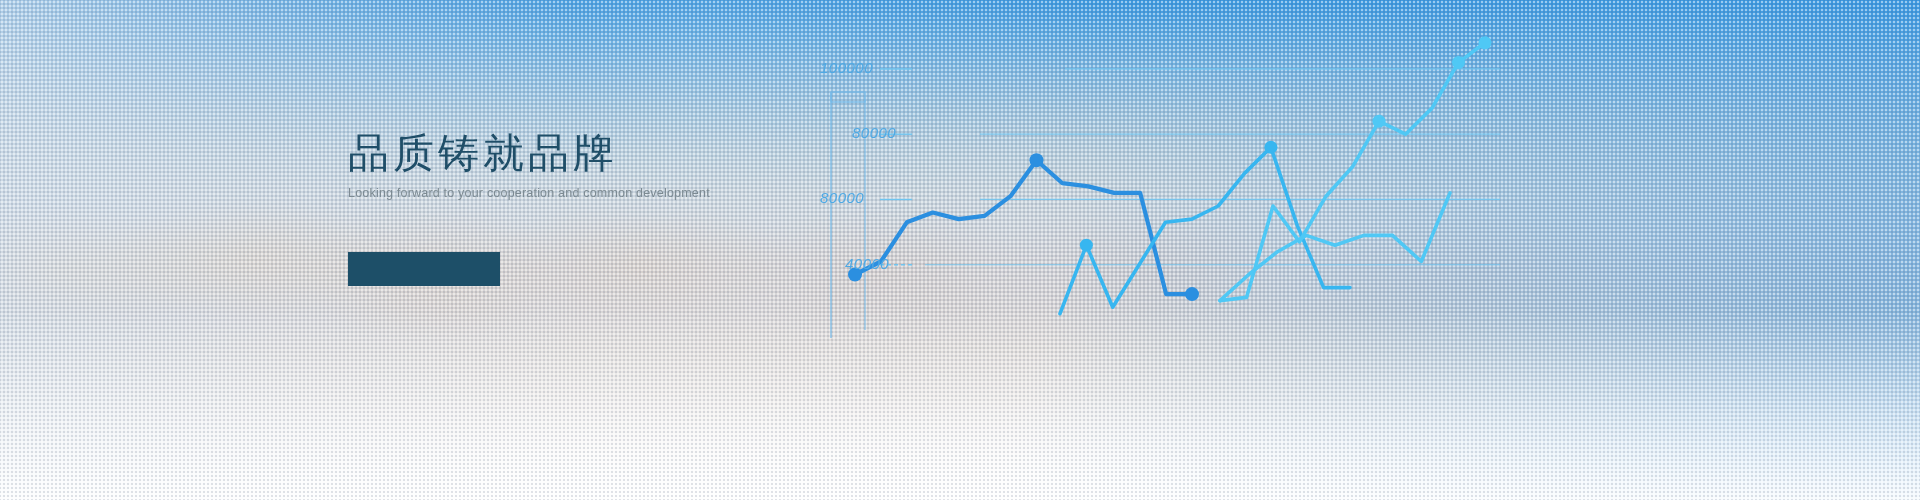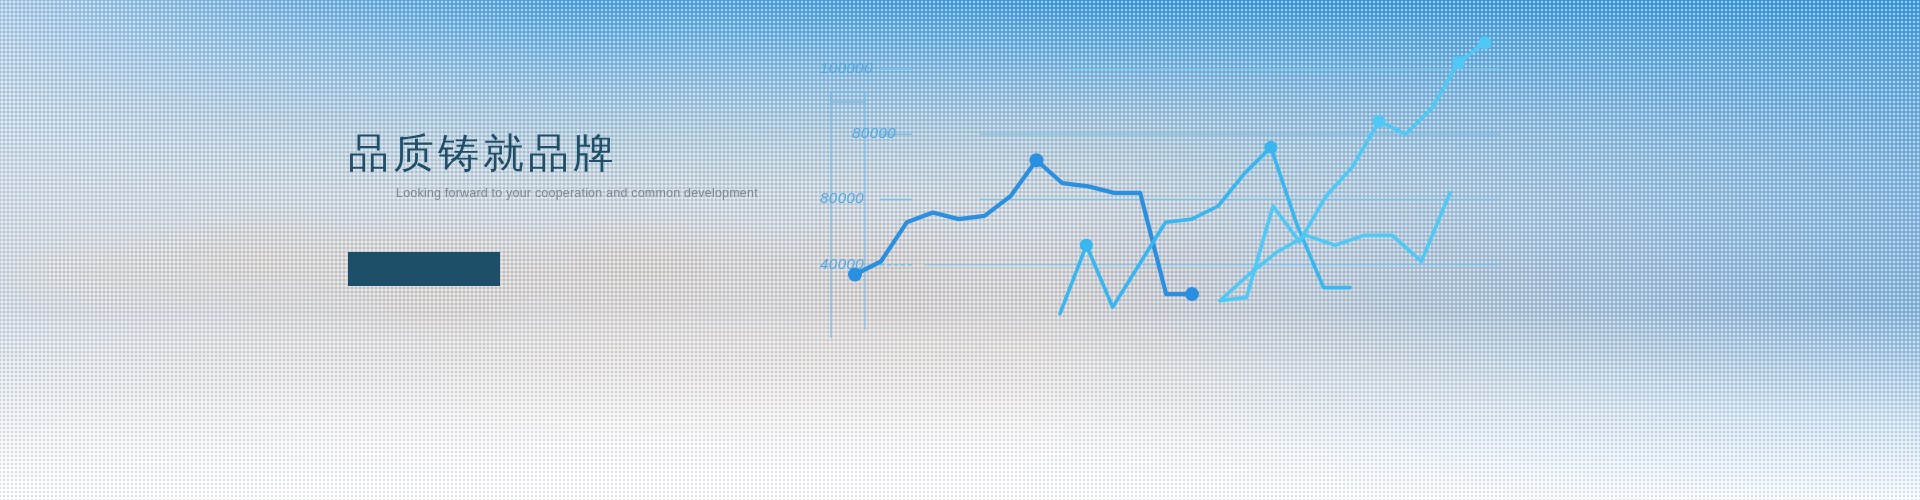--- a/index.html
+++ b/index.html
@@ -105,21 +105,20 @@
     color:#59707f;
     white-space:nowrap;
     font-weight:400;
   }
   .engline {
     margin-top:7px;
     font-size:12.5px;
     letter-spacing:0.2px;
     color:#7c8a92;
     white-space:nowrap;
-    padding-left:48px;
   }
   .cta {
     position:absolute;
     left:348px; top:252px;
     width:152px; height:34px;
     background:#1d4f68;
     border:none;
     cursor:pointer;
     color:#ffffff;
     font-size:13px;
@@ -188,21 +187,21 @@
           <circle cx="559" cy="121.15789473684211" r="6.5" fill="#4fc8f5"></circle>
           <circle cx="638.5" cy="62.42105263157896" r="6.5" fill="#4fc8f5"></circle>
           <circle cx="665" cy="42.84210526315792" r="6.5" fill="#4fc8f5"></circle>
           <polyline points="400.0,300.6 428.8,274.5 457.5,251.7 486.3,235.4 515.0,245.2 543.8,235.4 572.5,235.4 601.3,261.5 630.0,192.9" fill="none" stroke="#4fc8f5" stroke-width="3.6" stroke-linejoin="round" stroke-linecap="round"></polyline>
         </g>
     </svg>
     <div id="ytick-layer">
         <div class="ytick" style="left: 0px; top: 58.9474px;">100000</div>
         <div class="ytick" style="left: 4px; top: 124.211px; padding-left: 28px;">80000</div>
         <div class="ytick" style="left: 0px; top: 189.474px;">80000</div>
-        <div class="ytick" style="left: 0px; top: 254.737px;">40000</div>
+        <div class="ytick" style="left: 0px; top: 254.737px; padding-left: 25px;">40000</div>
       </div>
   </div>
 
   <div class="copy">
     <div class="headline">品质铸就品牌</div>
     <div class="engline">Looking forward to your cooperation and common development</div>
   </div>
 
   <button class="cta"></button>
 

